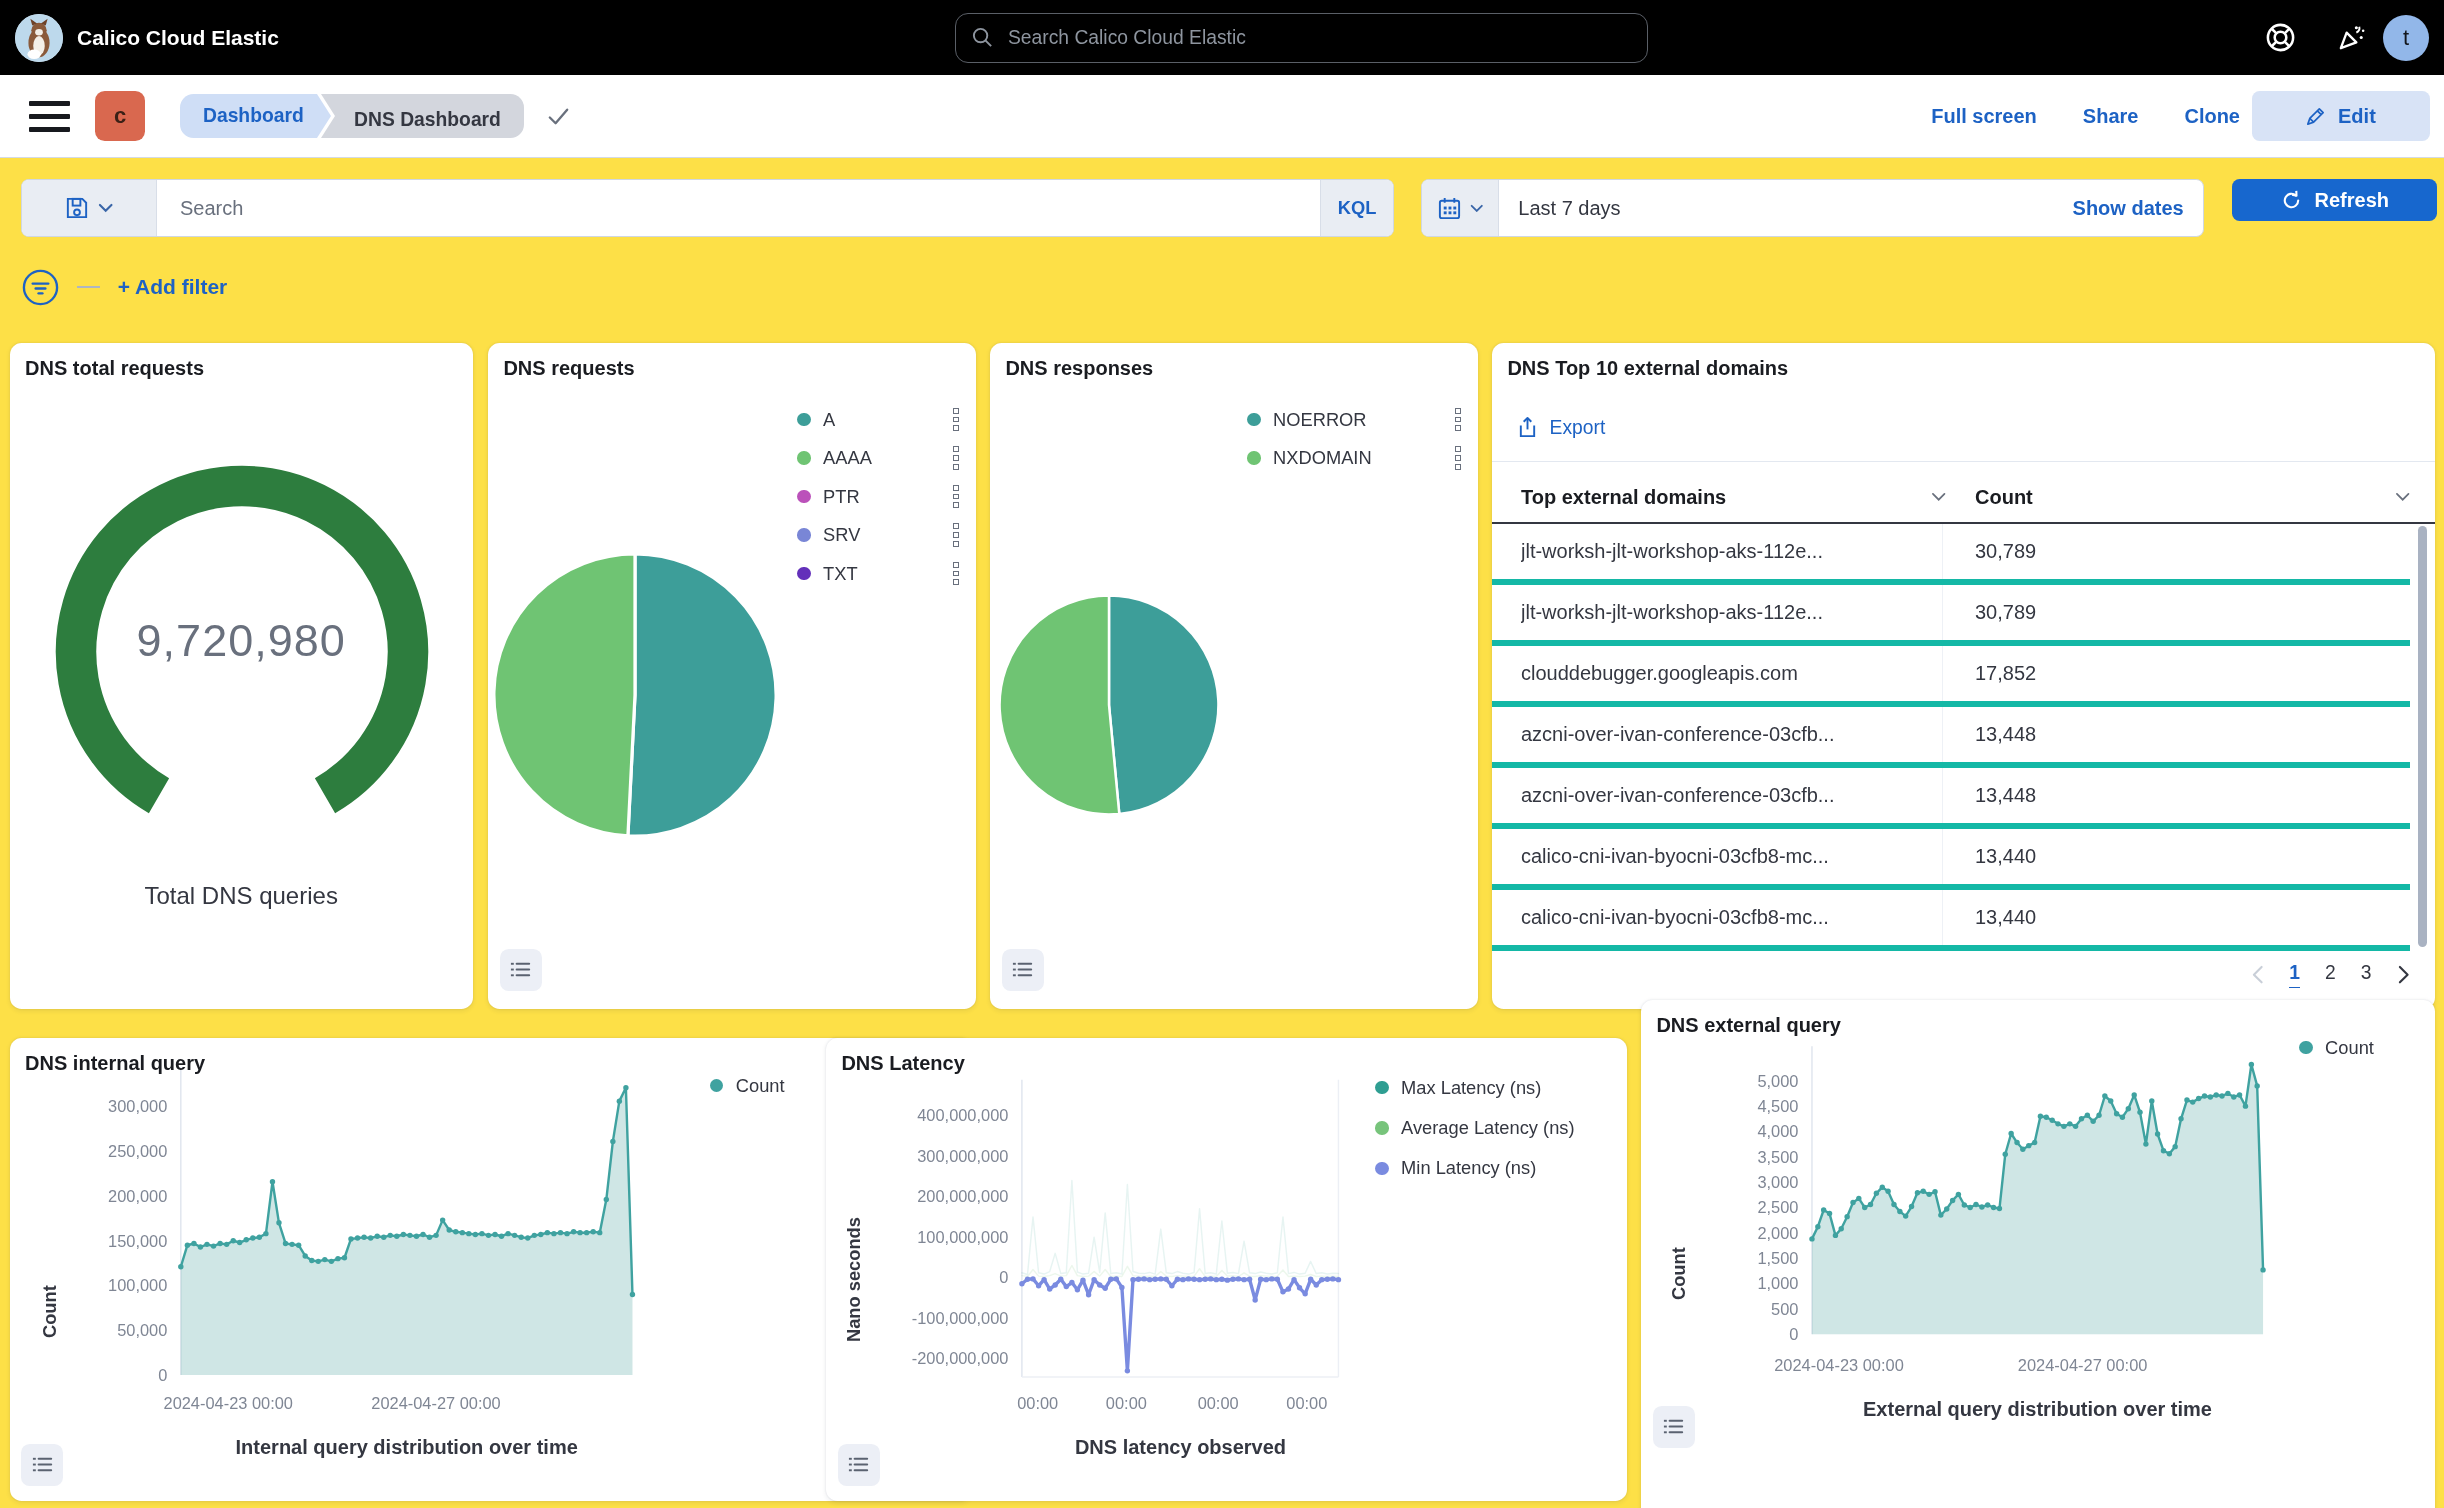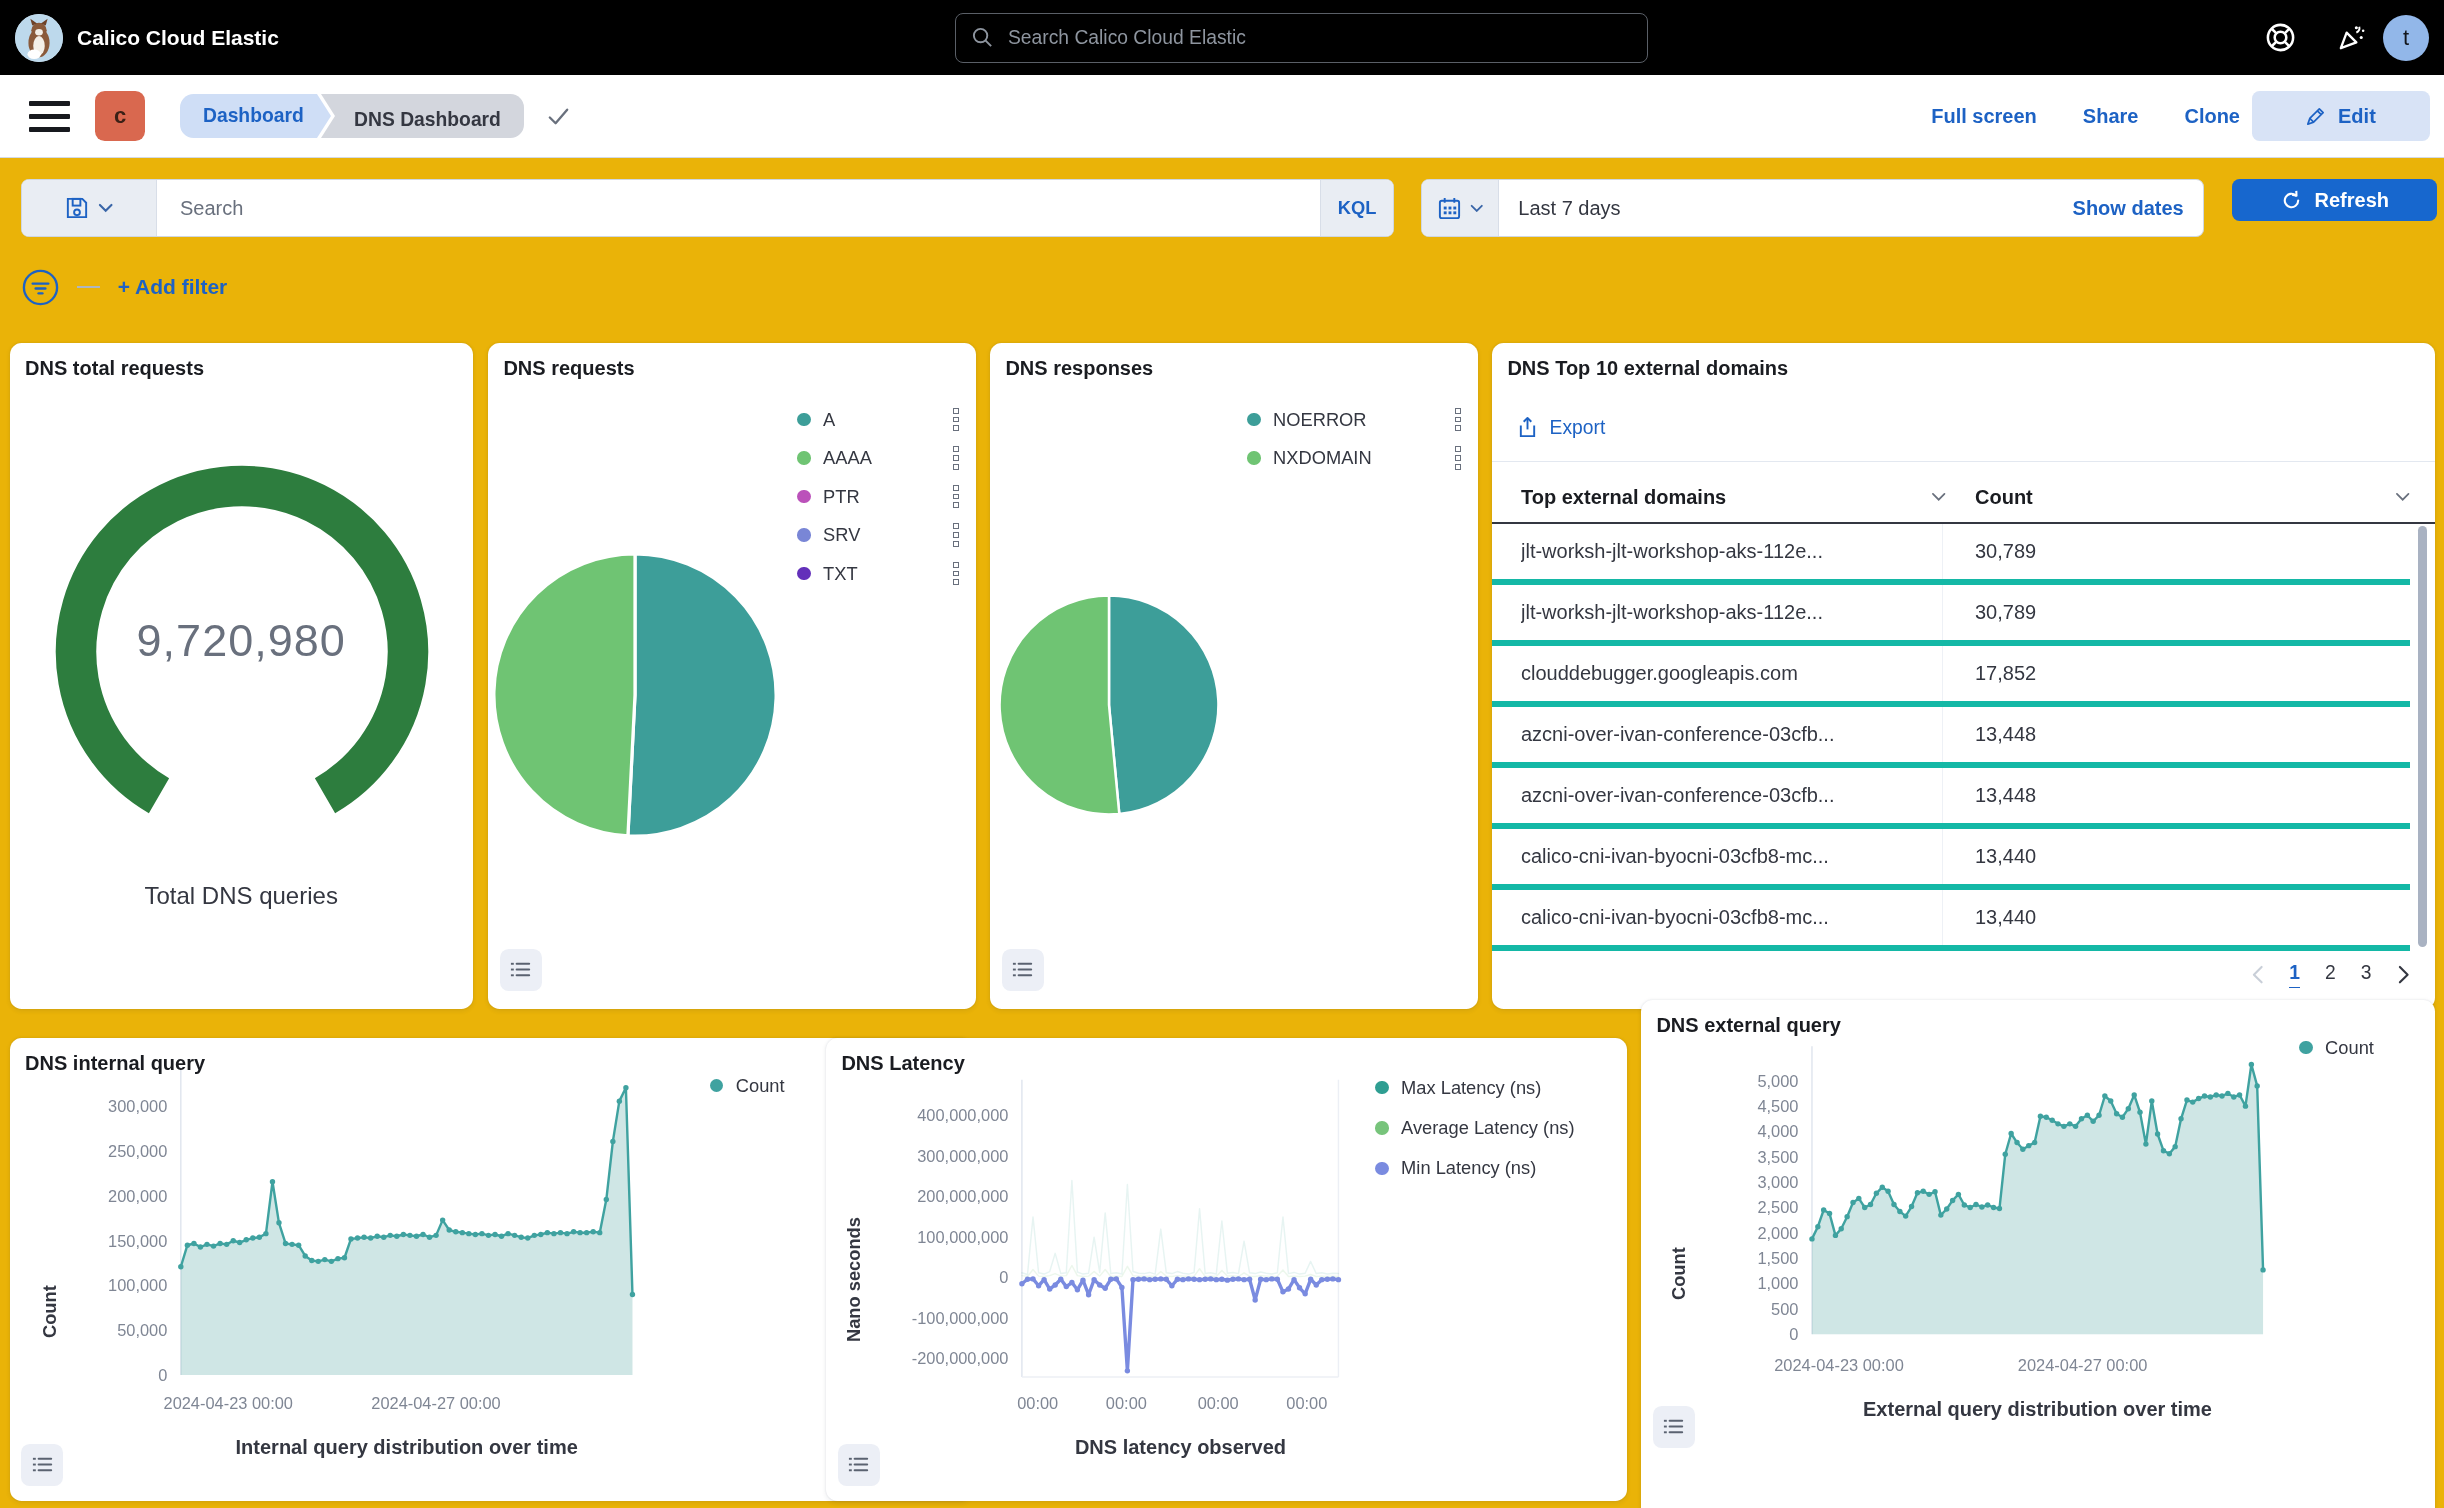--- a/index.html
+++ b/index.html
@@ -1,23 +1,23 @@
 <!DOCTYPE html>
 <html><head>
 <meta charset="utf-8">
 <style>
   *{box-sizing:border-box}
   body{margin:0;background:#eef1f7;font-family:"Liberation Sans",sans-serif;color:#343741}
-  #app{position:relative;width:2445px;height:1508px;overflow:hidden;background:#eab308}
+  #app{position:relative;width:2445px;height:1508px;overflow:hidden;background:#fde047}
 
   
   .hdr{position:absolute;top:0;left:0;right:0;height:75px;background:#000;z-index:30}
   .logo{position:absolute;left:15.4px;top:13.5px;width:48px;height:48px;border-radius:50%;background:#cfe3f2;overflow:hidden}
   .brand{position:absolute;left:77px;top:0;height:75px;display:flex;align-items:center;color:#fff;font-size:21px;font-weight:700}
-  .hdr-search{position:absolute;left:955px;top:12.6px;width:693px;height:50px;border:1px solid #5a5f67;border-radius:8px;display:flex;align-items:center;padding:0 15.4px;gap:11.6px}
+  .hdr-search{position:absolute;left:955px;top:12.6px;width:693px;height:50px;border:1px solid #5a5f67;border-radius:13px;display:flex;align-items:center;padding:0 15.4px;gap:11.6px}
   .hdr-search input{flex:1;background:transparent;border:none;outline:none;color:#d4d8de;font-size:19.3px;font-family:inherit}
   .hdr-search input::placeholder{color:#8e959f}
   .hdr-ic{position:absolute;top:21px;width:33px;height:33px}
   .avatar{position:absolute;top:14.5px;left:2383px;width:46px;height:46px;border-radius:50%;background:#92b7e9;display:flex;align-items:center;justify-content:center;font-size:22px;color:#13161c}
 
   
   .tbar{position:absolute;top:75px;left:0;right:0;height:83px;background:#fff;border-bottom:1px solid #d3dae6;z-index:20}
   .burger{position:absolute;left:29px;top:26px;width:41px;height:31px;display:flex;flex-direction:column;justify-content:space-between;cursor:pointer}
   .burger span{height:4.8px;background:#17191e;border-radius:1px}
   .space-badge{position:absolute;left:95px;top:16.4px;width:50px;height:50px;border-radius:9.7px;background:#d9684f;display:flex;align-items:center;justify-content:center;font-size:22px;font-weight:700;color:#3b2016}

